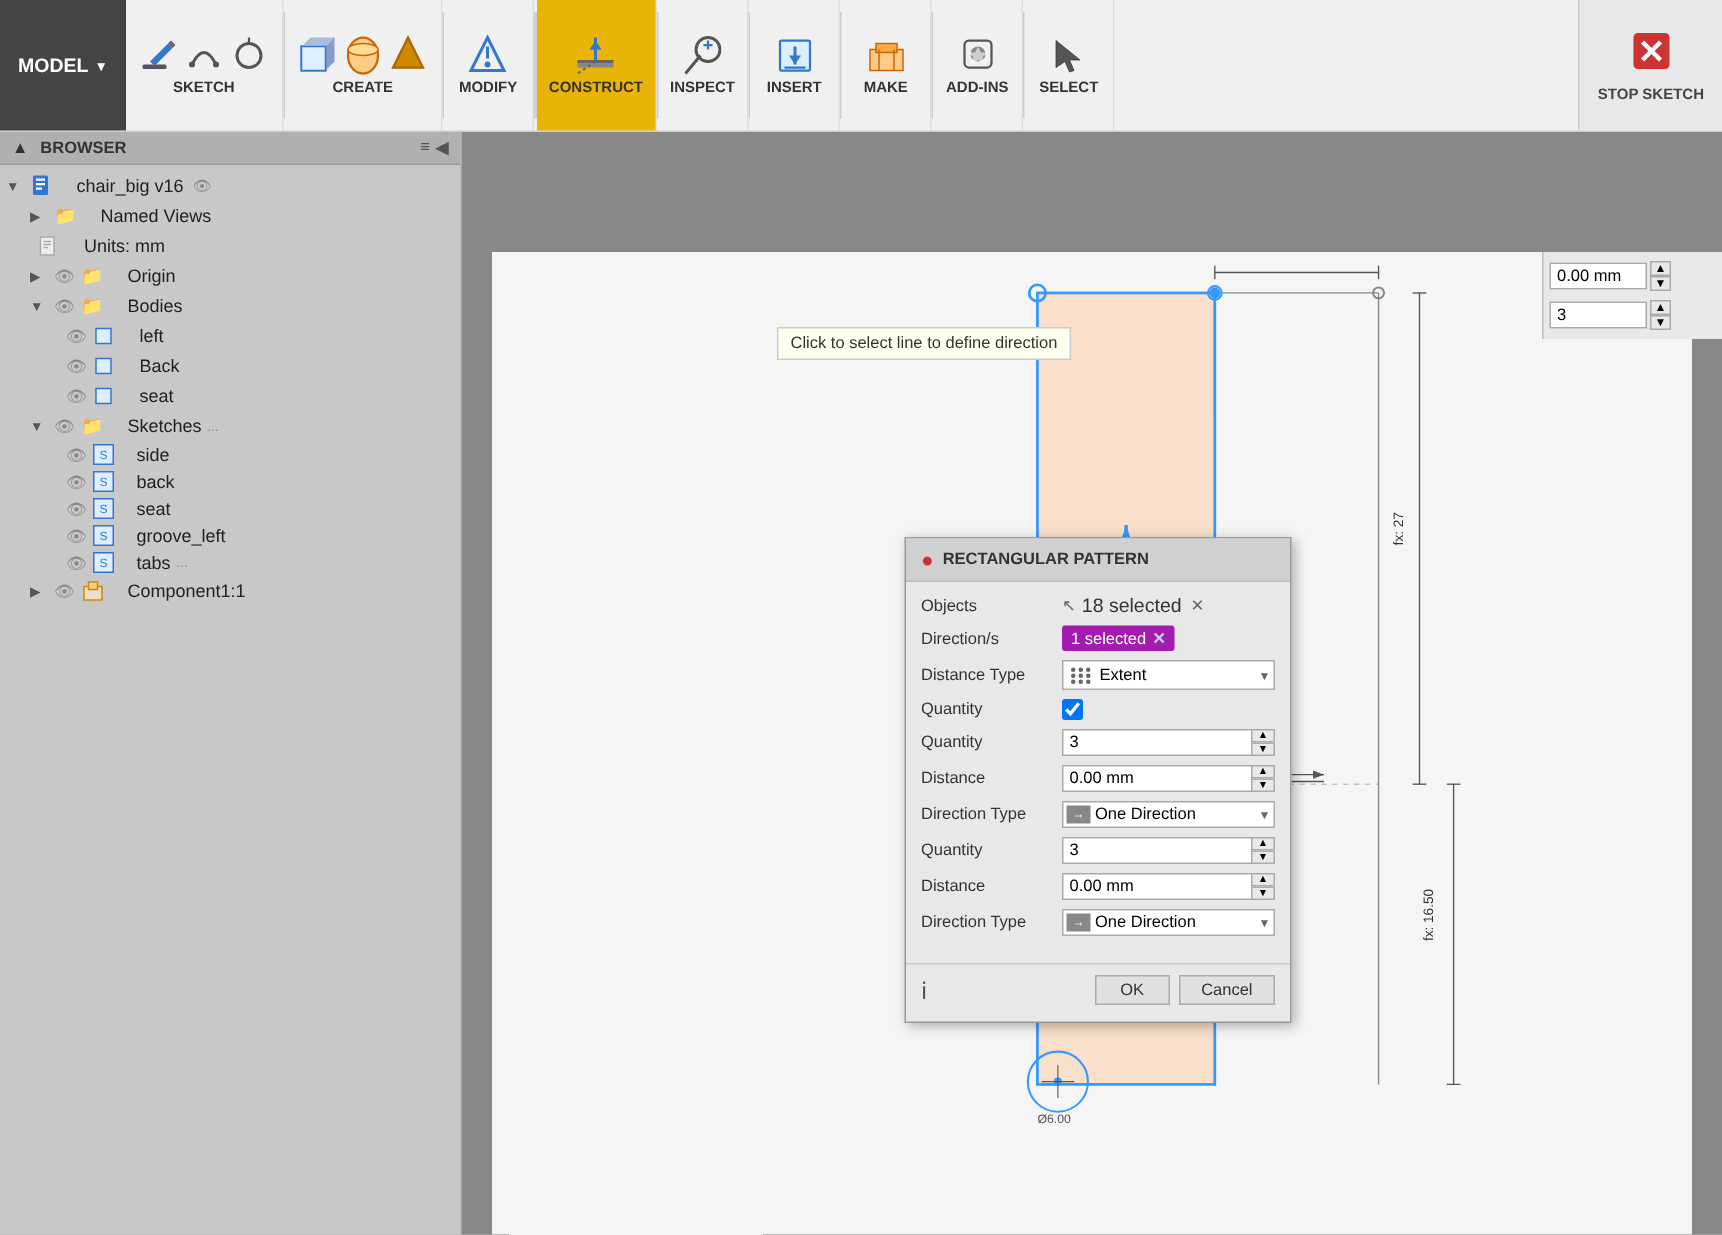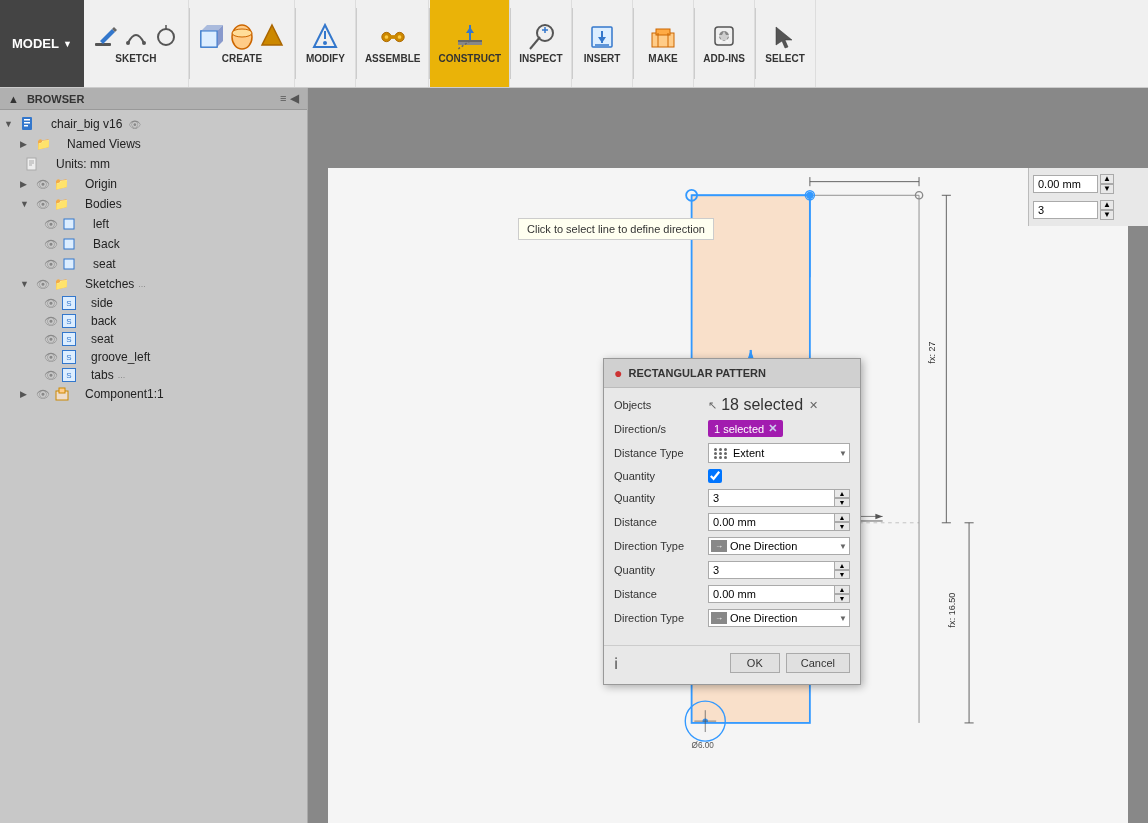--- a/index.html
+++ b/index.html
@@ -257,34 +257,20 @@
           <line x1="13" y1="8" x2="13" y2="16" stroke="#3377cc" stroke-width="2"></line>
           <circle cx="13" cy="20" r="2" fill="#3377cc"></circle>
         </svg>
       </div>
     </div>
     <div class="label">MODIFY</div>
   </div>
 
   <div class="toolbar-sep"></div>
 
-  <div class="toolbar-group">
-    <div class="icons">
-      <div class="toolbar-icon">
-        <svg width="30" height="28" viewBox="0 0 30 28">
-          <circle cx="8" cy="14" r="5" fill="#cc8800" stroke="#aa6600" stroke-width="1"></circle>
-          <circle cx="22" cy="14" r="5" fill="#cc8800" stroke="#aa6600" stroke-width="1"></circle>
-          <rect x="6" y="12" width="18" height="4" fill="#cc8800"></rect>
-          <circle cx="8" cy="14" r="2" fill="#ffcc44"></circle>
-          <circle cx="22" cy="14" r="2" fill="#ffcc44"></circle>
-        </svg>
-      </div>
-    </div>
-    <div class="label">ASSEMBLE</div>
-  </div>
 
   <div class="toolbar-sep"></div>
 
   <div class="toolbar-group construct-highlight">
     <div class="icons">
       <div class="toolbar-icon">
         <svg width="28" height="28" viewBox="0 0 28 28">
           <rect x="2" y="18" width="24" height="4" fill="#888"></rect>
           <line x1="14" y1="2" x2="14" y2="18" stroke="#3377cc" stroke-width="2"></line>
           <polygon points="14,4 10,10 18,10" fill="#3377cc"></polygon>
@@ -367,20 +353,30 @@
         <svg width="26" height="28" viewBox="0 0 26 28">
           <polygon points="4,4 4,22 10,18 13,25 16,24 13,17 20,17" fill="#555" stroke="#333" stroke-width="0.5"></polygon>
         </svg>
       </div>
     </div>
     <div class="label">SELECT</div>
   </div>
 
   <div style="flex:1"></div>
 
+  <div class="stop-sketch-btn">
+    <div class="icon">
+      <svg width="32" height="32" viewBox="0 0 32 32">
+        <rect x="4" y="4" width="24" height="24" rx="3" fill="#cc3333"></rect>
+        <line x1="10" y1="10" x2="22" y2="22" stroke="white" stroke-width="3"></line>
+        <line x1="22" y1="10" x2="10" y2="22" stroke="white" stroke-width="3"></line>
+      </svg>
+    </div>
+    <div class="label">STOP SKETCH</div>
+  </div>
 </div>
 
 <div class="main-area">
 
   <div class="browser-panel">
     <div class="browser-header">
       <div class="browser-header-left">
         <span style="cursor:pointer">▲</span>
         <span style="margin-left:4px">BROWSER</span>
       </div>
@@ -629,21 +625,21 @@
       <div class="dialog-title">
         <span class="dot">●</span>
         <span>RECTANGULAR PATTERN</span>
       </div>
       <div class="dialog-body">
 
         <div class="form-row">
           <div class="form-label">Objects</div>
           <div class="form-control">
             <span style="font-size:11px;color:#666;margin-right:2px">↖</span>
-            <span style="font-size:16px;color:#333;margin-right:4px">18 selected</span>
+            <span style="font-size:13px;color:#333;margin-right:4px">18 selected</span>
             <span style="cursor:pointer;font-size:11px;color:#666">✕</span>
           </div>
         </div>
 
         <div class="form-row">
           <div class="form-label">Direction/s</div>
           <div class="form-control">
             <div class="selected-badge">
               <span>1 selected</span>
               <span class="x-btn">✕</span>

